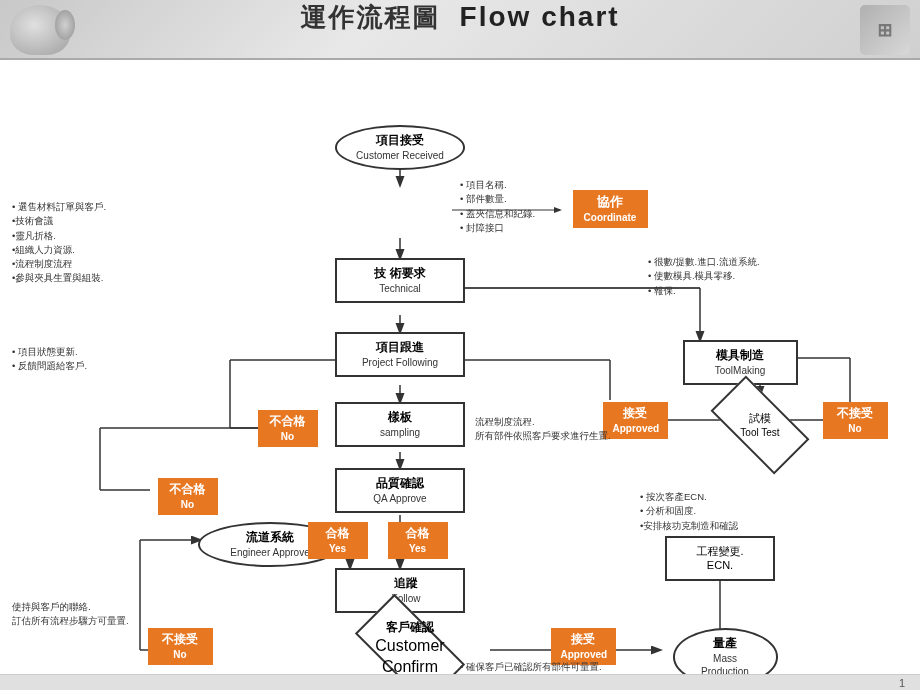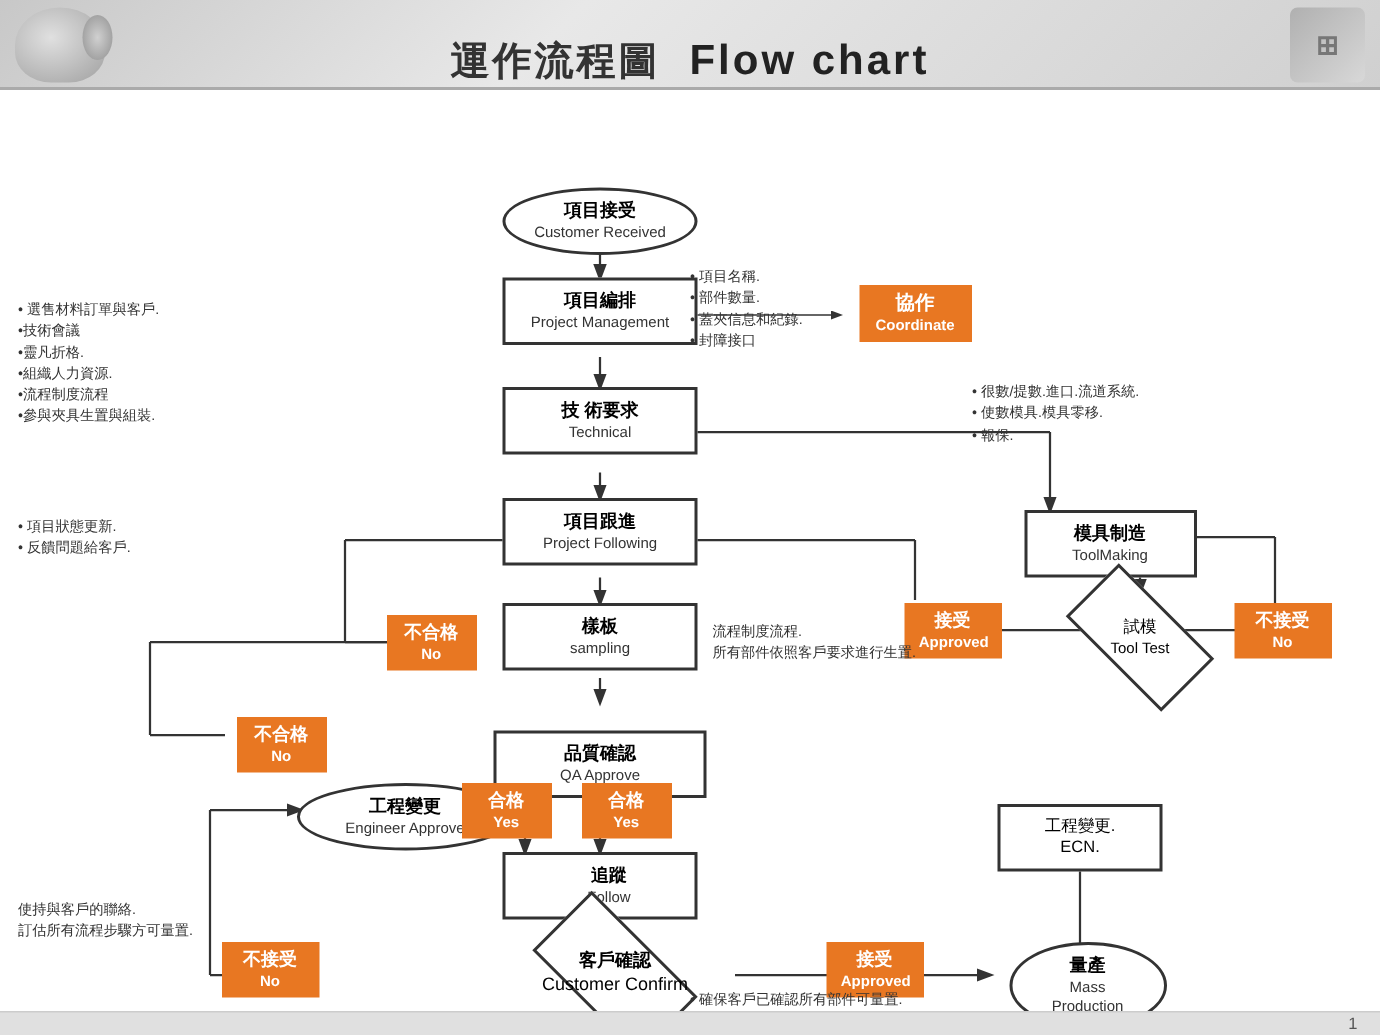--- a/index.html
+++ b/index.html
@@ -18,21 +18,21 @@
       background: #fff;
       position: relative;
     }
 
     
     .header {
       width: 100%;
       height: 60px;
       background: linear-gradient(135deg, #c8c8c8 0%, #e8e8e8 40%, #d0d0d0 100%);
       display: flex;
-      align-items: flex-end;
+      align-items: flex-start;
       justify-content: center;
       position: relative;
       border-bottom: 2px solid #aaa;
     }
 
     .header-logo {
       position: absolute;
       left: 10px;
       top: 5px;
       width: 60px;
@@ -275,26 +275,20 @@
       </defs>
     </svg>
 
     <div class="flow-node" style="left:330px; top:65px; width:140px;">
       <div class="oval" style="width:130px; min-height:38px;">
         <div class="node-text-main chinese">項目接受</div>
         <div class="node-text-sub">Customer Received</div>
       </div>
     </div>
 
-    <div class="flow-node" style="left:330px; top:125px; width:140px;">
-      <div class="rect" style="width:130px;">
-        <div class="node-text-main chinese">項目編排</div>
-        <div class="node-text-sub">Project Management</div>
-      </div>
-    </div>
 
     <div class="flow-node" style="left:570px; top:130px; width:80px;">
       <div class="orange-box" style="width:75px; text-align:center;">
         <div class="chinese" style="font-size:13px;">協作</div>
         <div style="font-size:10px;">Coordinate</div>
       </div>
     </div>
 
     <div class="flow-node" style="left:330px; top:198px; width:140px;">
       <div class="rect" style="width:130px;">
@@ -347,36 +341,36 @@
     </div>
 
     <div class="flow-node" style="left:255px; top:350px; width:65px;">
       <div class="orange-box" style="width:60px; text-align:center;">
         <div class="chinese">不合格</div>
         <div style="font-size:10px;">No</div>
       </div>
     </div>
 
     <div class="flow-node" style="left:330px; top:408px; width:140px;">
-      <div class="rect" style="width:142px;margin-top:19px;">
+      <div class="rect" style="width:130px;">
         <div class="node-text-main chinese">品質確認</div>
         <div class="node-text-sub">QA Approve</div>
       </div>
     </div>
 
     <div class="flow-node" style="left:155px; top:418px; width:65px;">
       <div class="orange-box" style="width:60px; text-align:center;">
         <div class="chinese">不合格</div>
         <div style="font-size:10px;">No</div>
       </div>
     </div>
 
     <div class="flow-node" style="left:195px; top:462px; width:150px;">
       <div class="oval" style="width:145px; min-height:42px;">
-        <div class="node-text-main chinese">工程變更</div>
+        <div class="node-text-main chinese">流道系統</div>
         <div class="node-text-sub">Engineer Approve</div>
       </div>
     </div>
 
     <div class="flow-node" style="left:310px; top:462px; width:55px;">
       <div class="orange-box" style="width:50px; text-align:center; background:#E87722;">
         <div class="chinese">合格</div>
         <div style="font-size:10px;">Yes</div>
       </div>
     </div>
@@ -392,21 +386,21 @@
       <div class="rect" style="width:130px;padding-left:22px;">
         <div class="node-text-main chinese">追蹤</div>
         <div class="node-text-sub">Follow</div>
       </div>
     </div>
 
     <div class="diamond-wrap" style="left:360px; top:558px; width:100px; height:62px;">
       <div class="diamond" style="width:100px; height:56px;"></div>
       <div class="diamond-label">
         <div class="chinese" style="font-size:12px; font-weight:bold;">客戶確認</div>
-        <div style="font-size:12px;">Customer Confirm</div>
+        <div style="font-size:16px;">Customer Confirm</div>
       </div>
     </div>
 
     <div class="flow-node" style="left:548px; top:568px; width:70px;">
       <div class="orange-box" style="width:65px; text-align:center;">
         <div class="chinese">接受</div>
         <div style="font-size:10px;">Approved</div>
       </div>
     </div>
 
@@ -456,20 +450,25 @@
     <div class="note" style="left:12px; top:285px; width:155px;">
       <span style="white-space: pre-line;">• 項目狀態更新.
 • 反饋問題給客戶.</span>
     </div>
 
     <div class="note" style="left:475px; top:355px; width:180px;">
       <span style="white-space: pre-line;">流程制度流程.
 所有部件依照客戶要求進行生置.</span>
     </div>
 
+    <div class="note" style="left:640px; top:430px; width:160px;">
+      <span style="white-space: pre-line;">• 按次客產ECN.
+• 分析和固度.
+•安排核功克制造和確認</span>
+    </div>
 
     <div class="note" style="left:12px; top:540px; width:155px;">
       <span style="white-space: pre-line;">使持與客戶的聯絡.
 訂估所有流程步驟方可量置.</span>
     </div>
 
     <div class="note" style="left:460px; top:600px; width:200px;">
       <span style="white-space: pre-line;">• 確保客戶已確認所有部件可量置.
 •訂估所有流程步驟方可量置</span>
     </div>

